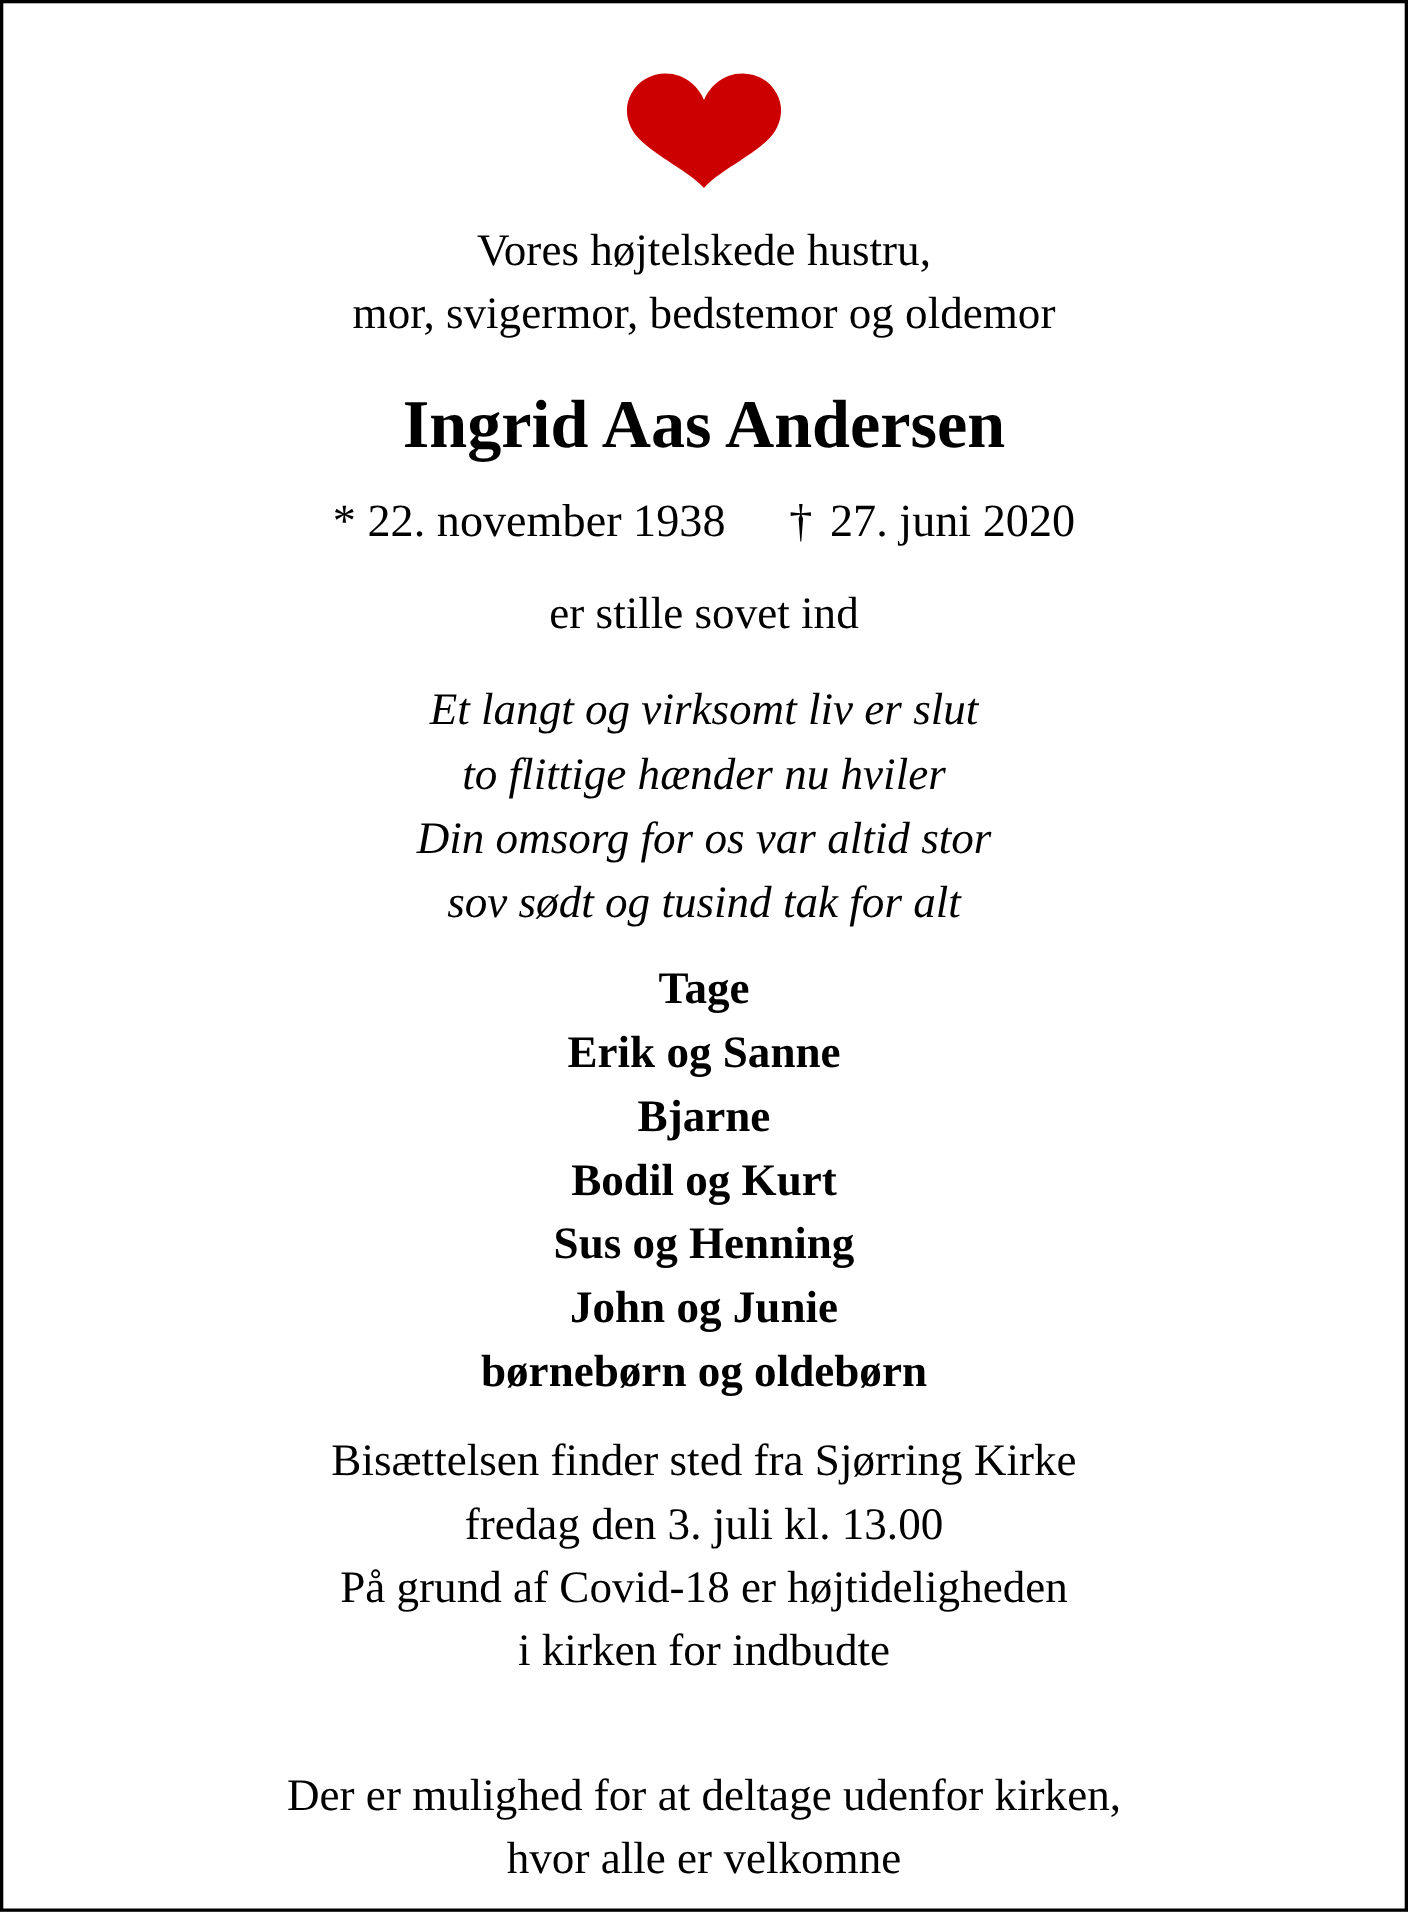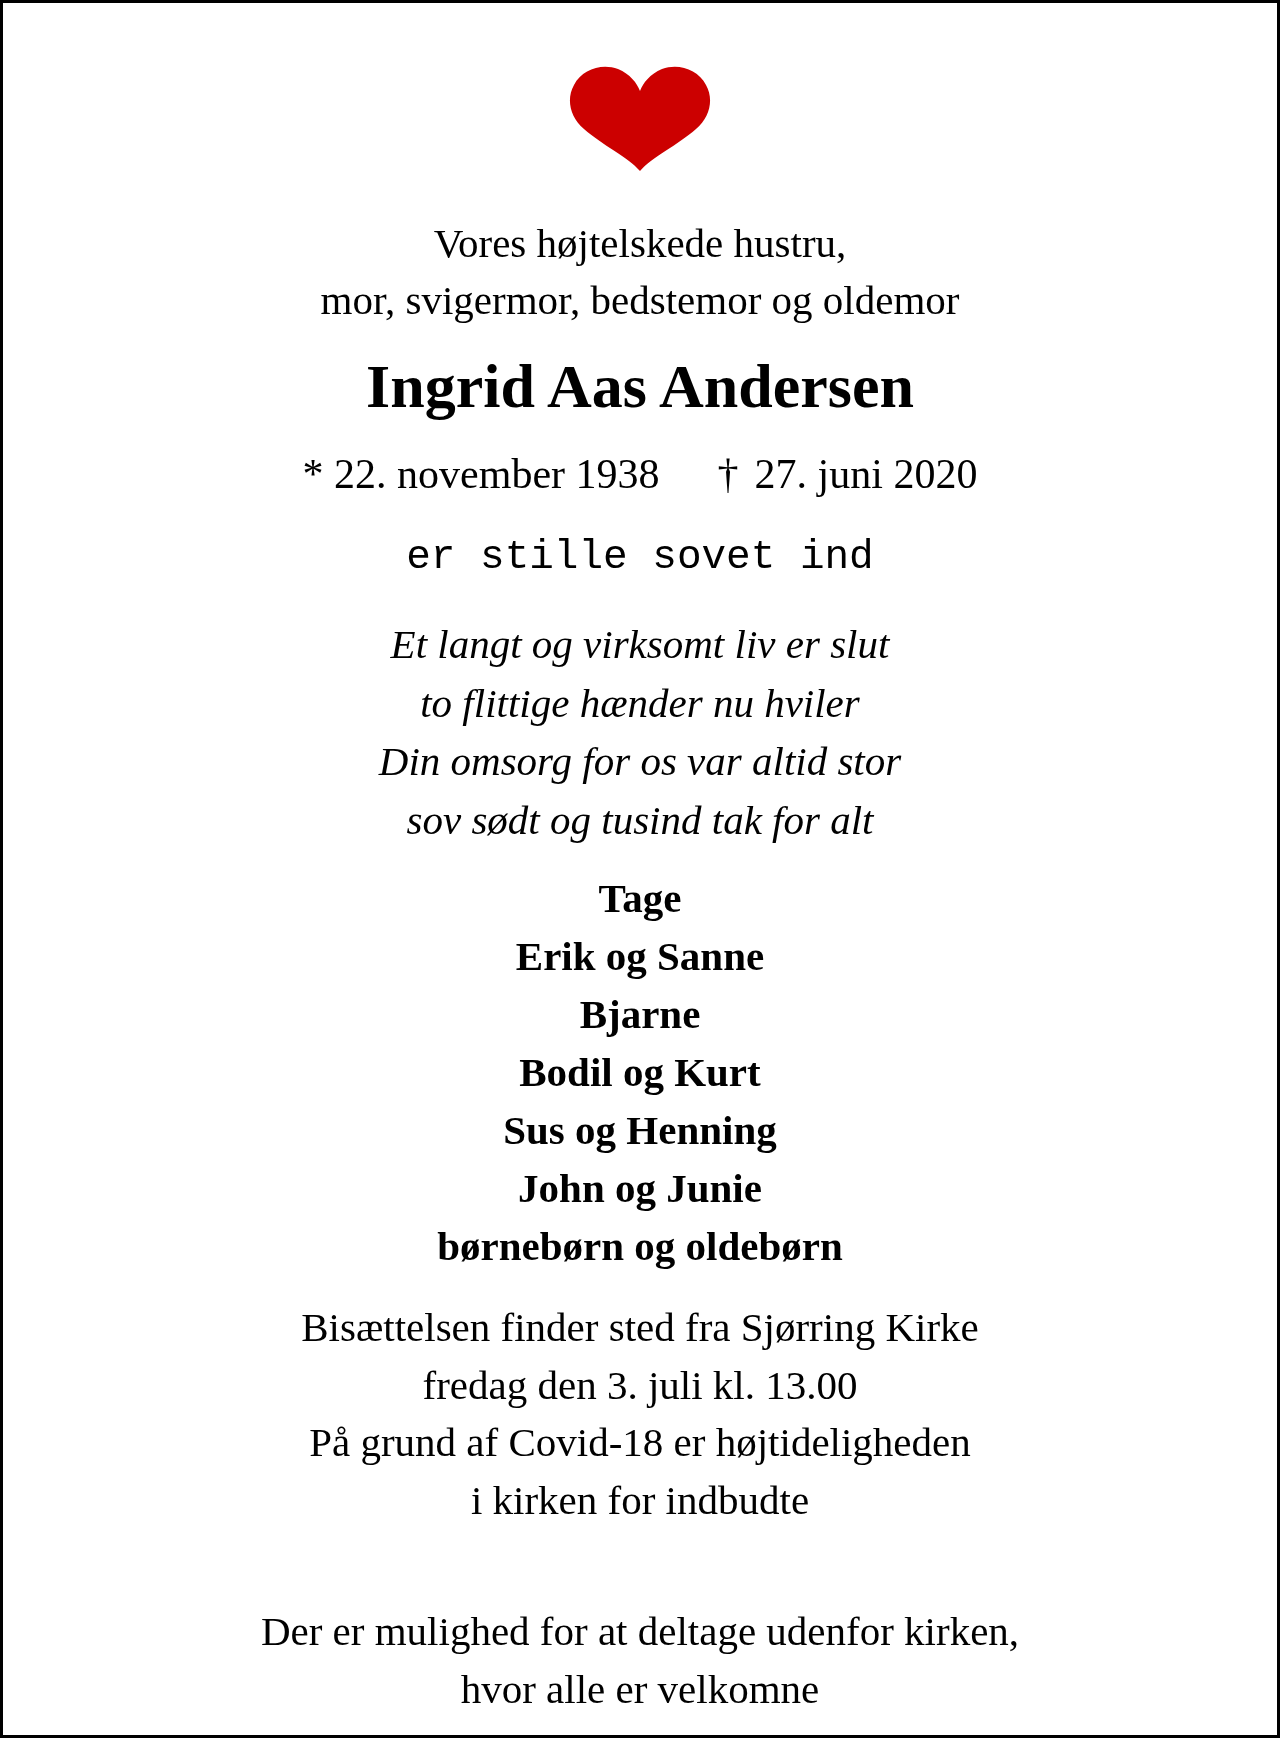--- a/index.html
+++ b/index.html
@@ -14,26 +14,26 @@
     color: #000000;
     text-align: center;
   }
   .heart-wrap {
     position: absolute; left: 0; right: 0; top: 58px;
     display: flex; justify-content: center;
   }
   .heart-wrap svg { width: 144px; height: 112px; display: block; }
   .block { position: absolute; left: 0; right: 0; }
   .line { display: block; white-space: nowrap; }
-  .intro { top: 212px; font-size: 41px; line-height: 57px; }
+  .intro { top: 196px; font-size: 41px; line-height: 57px; }
   .name { top: 345px; font-size: 62px; font-weight: bold; line-height: 76px; }
   .dates { top: 443px; font-size: 42px; line-height: 56px; }
   .dates .sep { display: inline-block; width: 58px; }
   .dates .dagger { display: inline-block; margin-right: 16px; }
-  .subline { top: 526px; font-size: 41px; line-height: 56px; font-family: Liberation Mono, monospace; }
+  .subline { top: 526px; font-size: 41px; line-height: 56px; }
   .poem { top: 612px; font-size: 41px; font-style: italic; line-height: 58.5px; }
   .family { top: 866px; font-size: 41px; font-weight: bold; line-height: 58px; }
   .funeral { top: 1296px; font-size: 41px; line-height: 57.5px; }
   .closing { top: 1600px; font-size: 41px; line-height: 57.5px; }
 </style>
 </head>
 <body>
 
 <div class="card">
 

